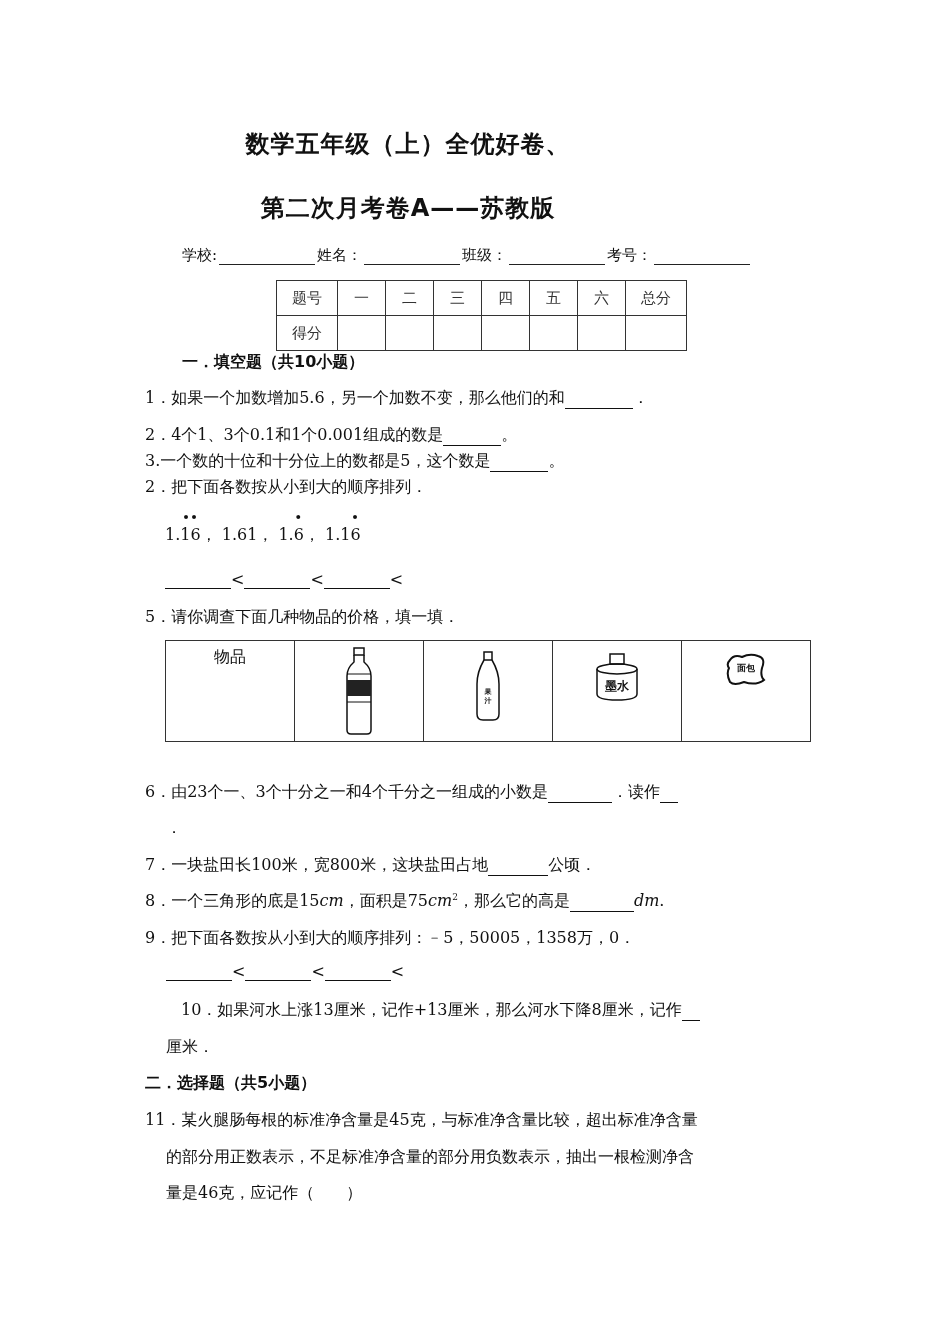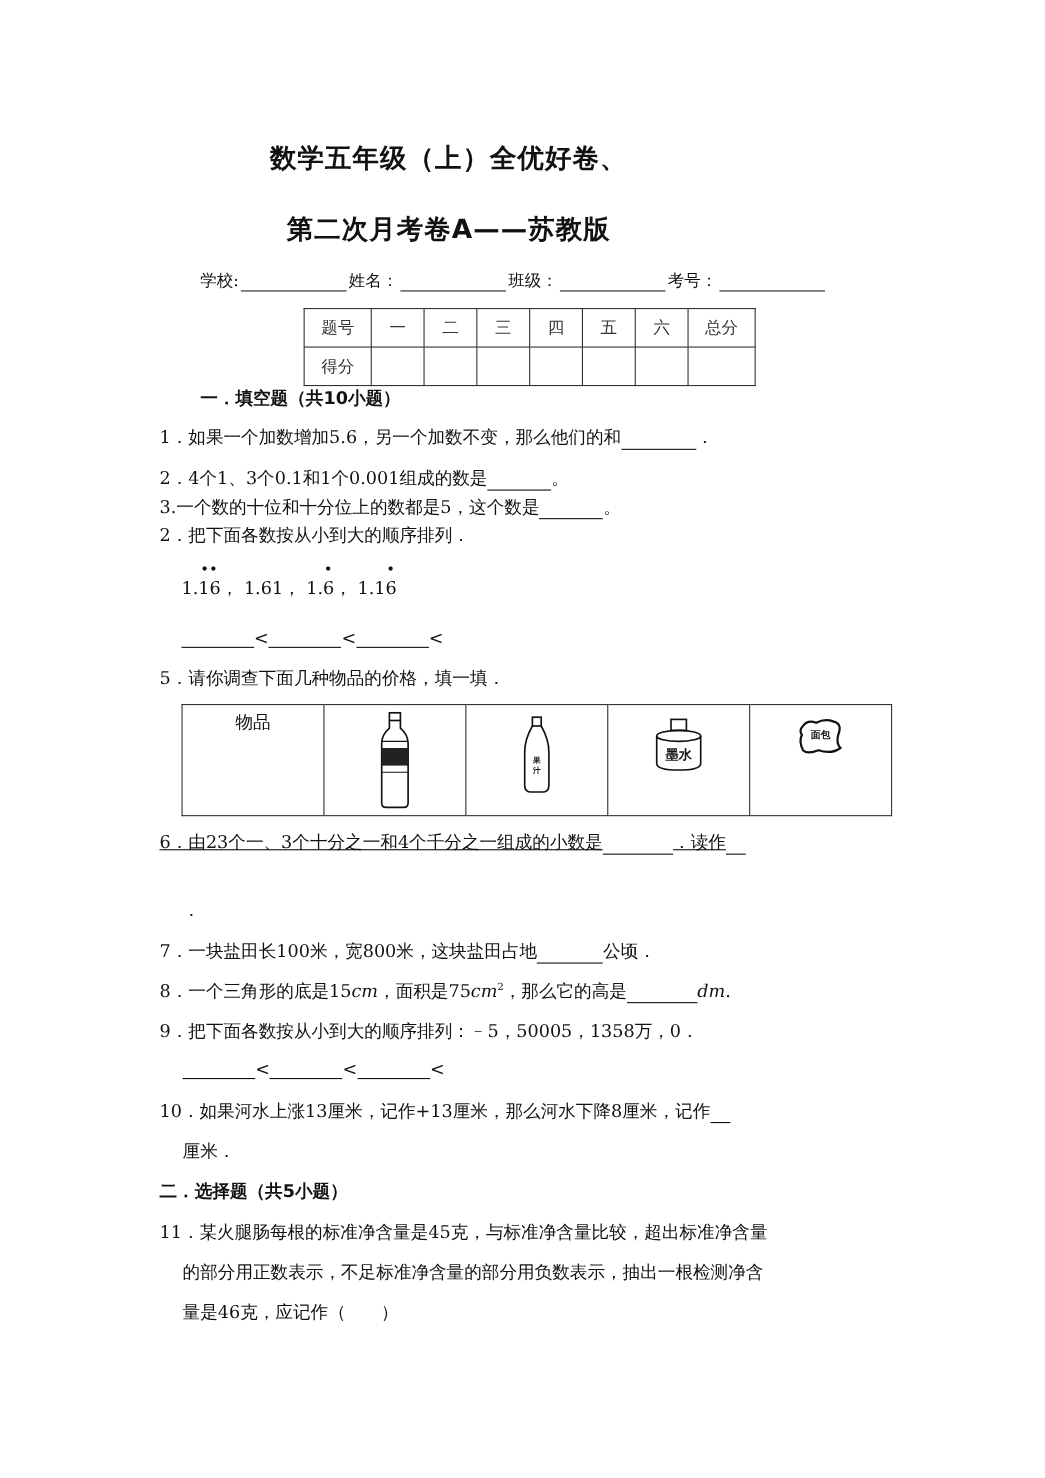--- a/index.html
+++ b/index.html
@@ -147,39 +147,39 @@
     <td class="item-cell">
       <svg width="44" height="36" viewBox="0 0 44 36" style="margin-top:10px">
         <path d="M6 8 Q10 2 18 5 Q26 1 34 4 Q42 6 38 16 Q36 24 40 28 Q32 34 20 30 Q10 34 6 30 Q2 22 5 16 Q2 12 6 8 Z" fill="none" stroke="#111" stroke-width="2"></path>
         <text x="22" y="19" font-size="9" text-anchor="middle" fill="#111" font-weight="bold">面包</text>
       </svg>
     </td>
   </tr>
 </tbody>
   </table>
 
-<div class="line" style="top:756px;text-decoration:underline;">
+<div class="line" style="top:782px;">
   <span>6．由23个一、3个十分之一和4个千分之一组成的小数是</span><span class="ans" style="width:64px"></span><span>．读作</span><span class="ans" style="width:18px"></span>
 </div>
 <div class="line" style="left:166px; top:818px;">．</div>
 
 <div class="line" style="top:855px;">
   <span>7．一块盐田长100米，宽800米，这块盐田占地</span><span class="ans" style="width:60px"></span><span>公顷．</span>
 </div>
 
 <div class="line" style="top:891px;">
   <span>8．一个三角形的底是15</span><i>cm</i><span>，面积是75</span><i>cm</i><sup style="font-size:9px">2</sup><span>，那么它的高是</span><span class="ans" style="width:64px"></span><i>dm</i><span>.</span>
 </div>
 
 <div class="line" style="top:928px;">9．把下面各数按从小到大的顺序排列：﹣5，50005，1358万，0．</div>
 <div class="line" style="left:166px; top:962px;">
   <span class="ans" style="width:66px"></span><span>&lt;</span><span class="ans" style="width:66px"></span><span>&lt;</span><span class="ans" style="width:66px"></span><span>&lt;</span>
 </div>
 
-<div class="line" style="top:1000px;">
+<div class="line" style="top:1000px;margin-left:36px;">
   <span>10．如果河水上涨13厘米，记作+13厘米，那么河水下降8厘米，记作</span><span class="ans" style="width:18px"></span>
 </div>
 <div class="line" style="left:166px; top:1037px;">厘米．</div>
 
 <div class="line section" style="top:1073px;">二．选择题（共5小题）</div>
 
 <div class="line" style="top:1110px;">11．某火腿肠每根的标准净含量是45克，与标准净含量比较，超出标准净含量</div>
 <div class="line" style="left:166px; top:1147px;">的部分用正数表示，不足标准净含量的部分用负数表示，抽出一根检测净含</div>
 <div class="line" style="left:166px; top:1183px;">量是46克，应记作（　　）</div>
 

